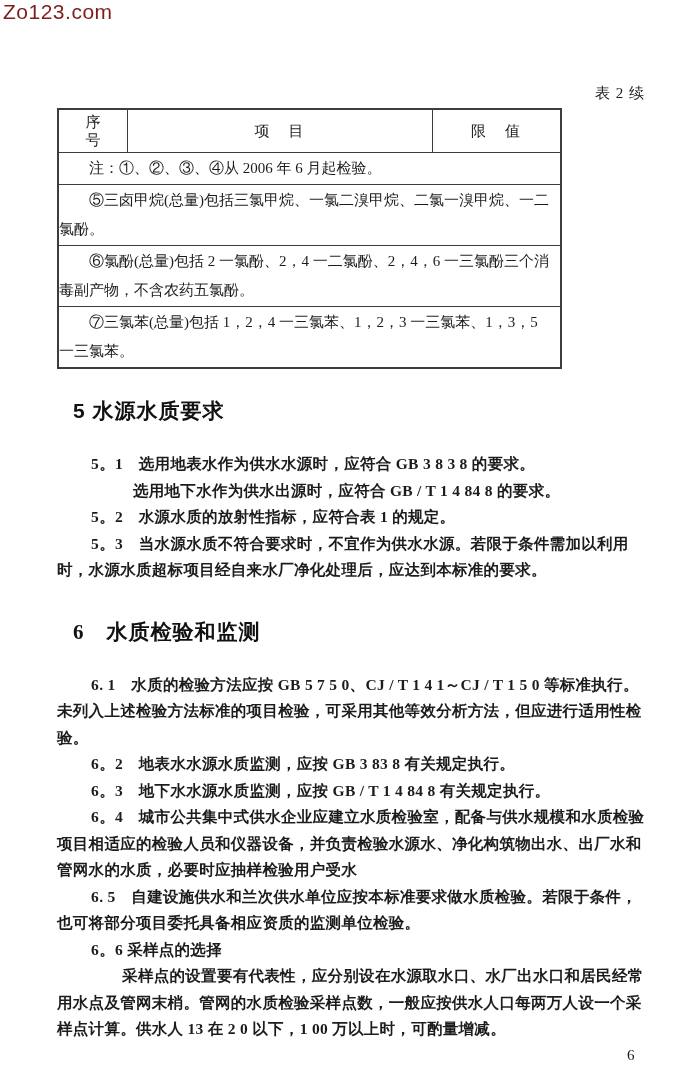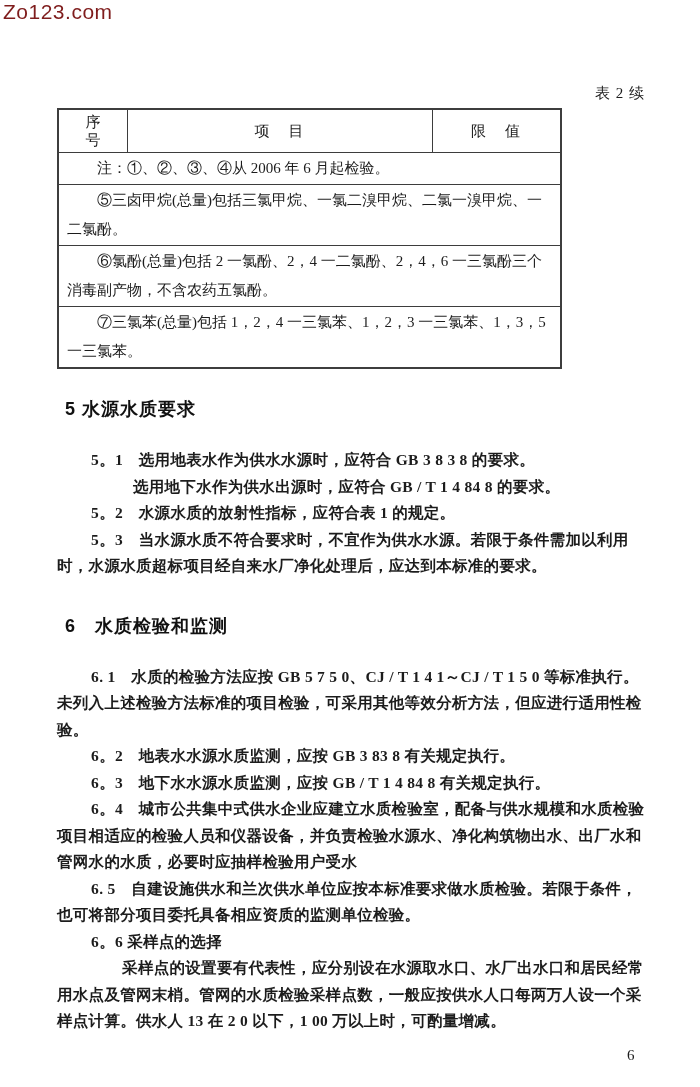--- a/index.html
+++ b/index.html
@@ -33,31 +33,31 @@
     vertical-align: middle;
   }
   table.t2 { border: 2px solid #3d3d3d; }
   tr.hdr td { text-align: center; height: 40px; }
   td.c1 { width: 66px; white-space: pre-line; line-height: 18px; }
   td.c2 { width: 302px; letter-spacing: 2px; }
   td.c3 { letter-spacing: 2px; }
   td.noterow {
     text-indent: 2em;
     line-height: 29px;
-    padding: 1px 8px 1px 8px;
+    padding: 1px 8px 1px 0;
   }
   .sec-heading {
     font-family: "Liberation Sans", "DejaVu Sans", sans-serif;
     font-weight: bold;
-    font-size: 18px;
+    font-size: 21px;
     color: #111;
-    margin: 28px 0 26px 8px;
+    margin: 28px 0 26px 16px;
     letter-spacing: 1px;
   }
-  .sec-heading.h6 { margin-top: 34px; }
+  .sec-heading.h6 { margin-top: 34px; font-family: Liberation Serif, serif; }
   .body-text p {
     margin: 0;
     font-size: 15.5px;
     line-height: 26.5px;
     text-indent: 2.2em;
     letter-spacing: 0.3px;
     font-weight: bold;
   }
   .body-text p.indent4 { text-indent: 4.9em; }
   .body-text p.sub { text-indent: 4.2em; }

